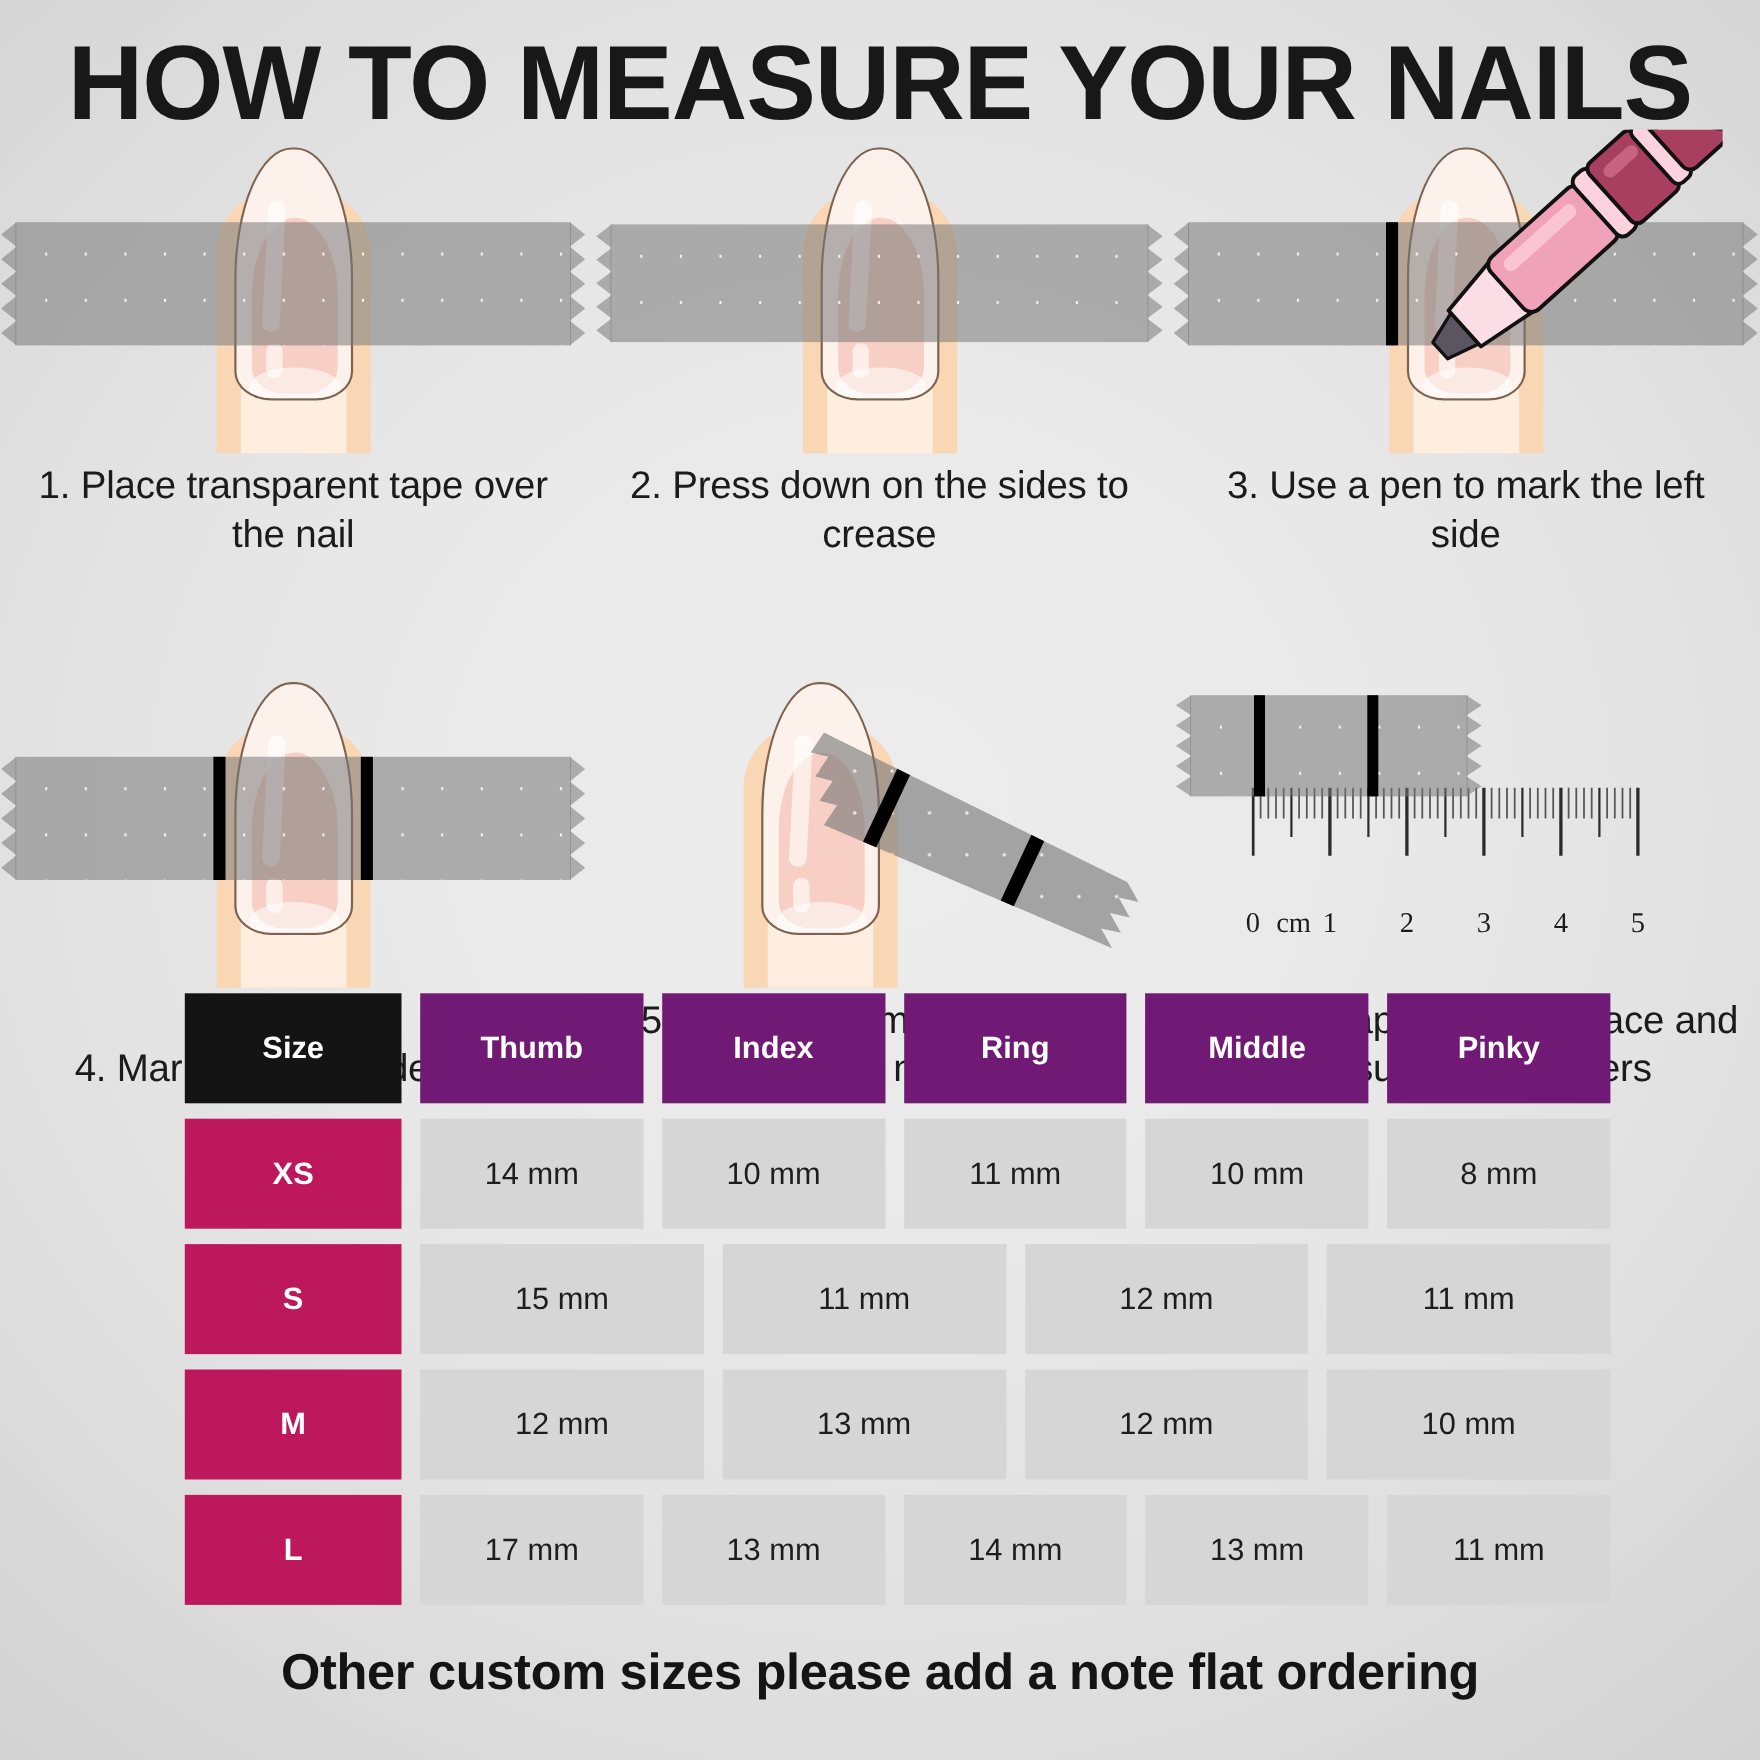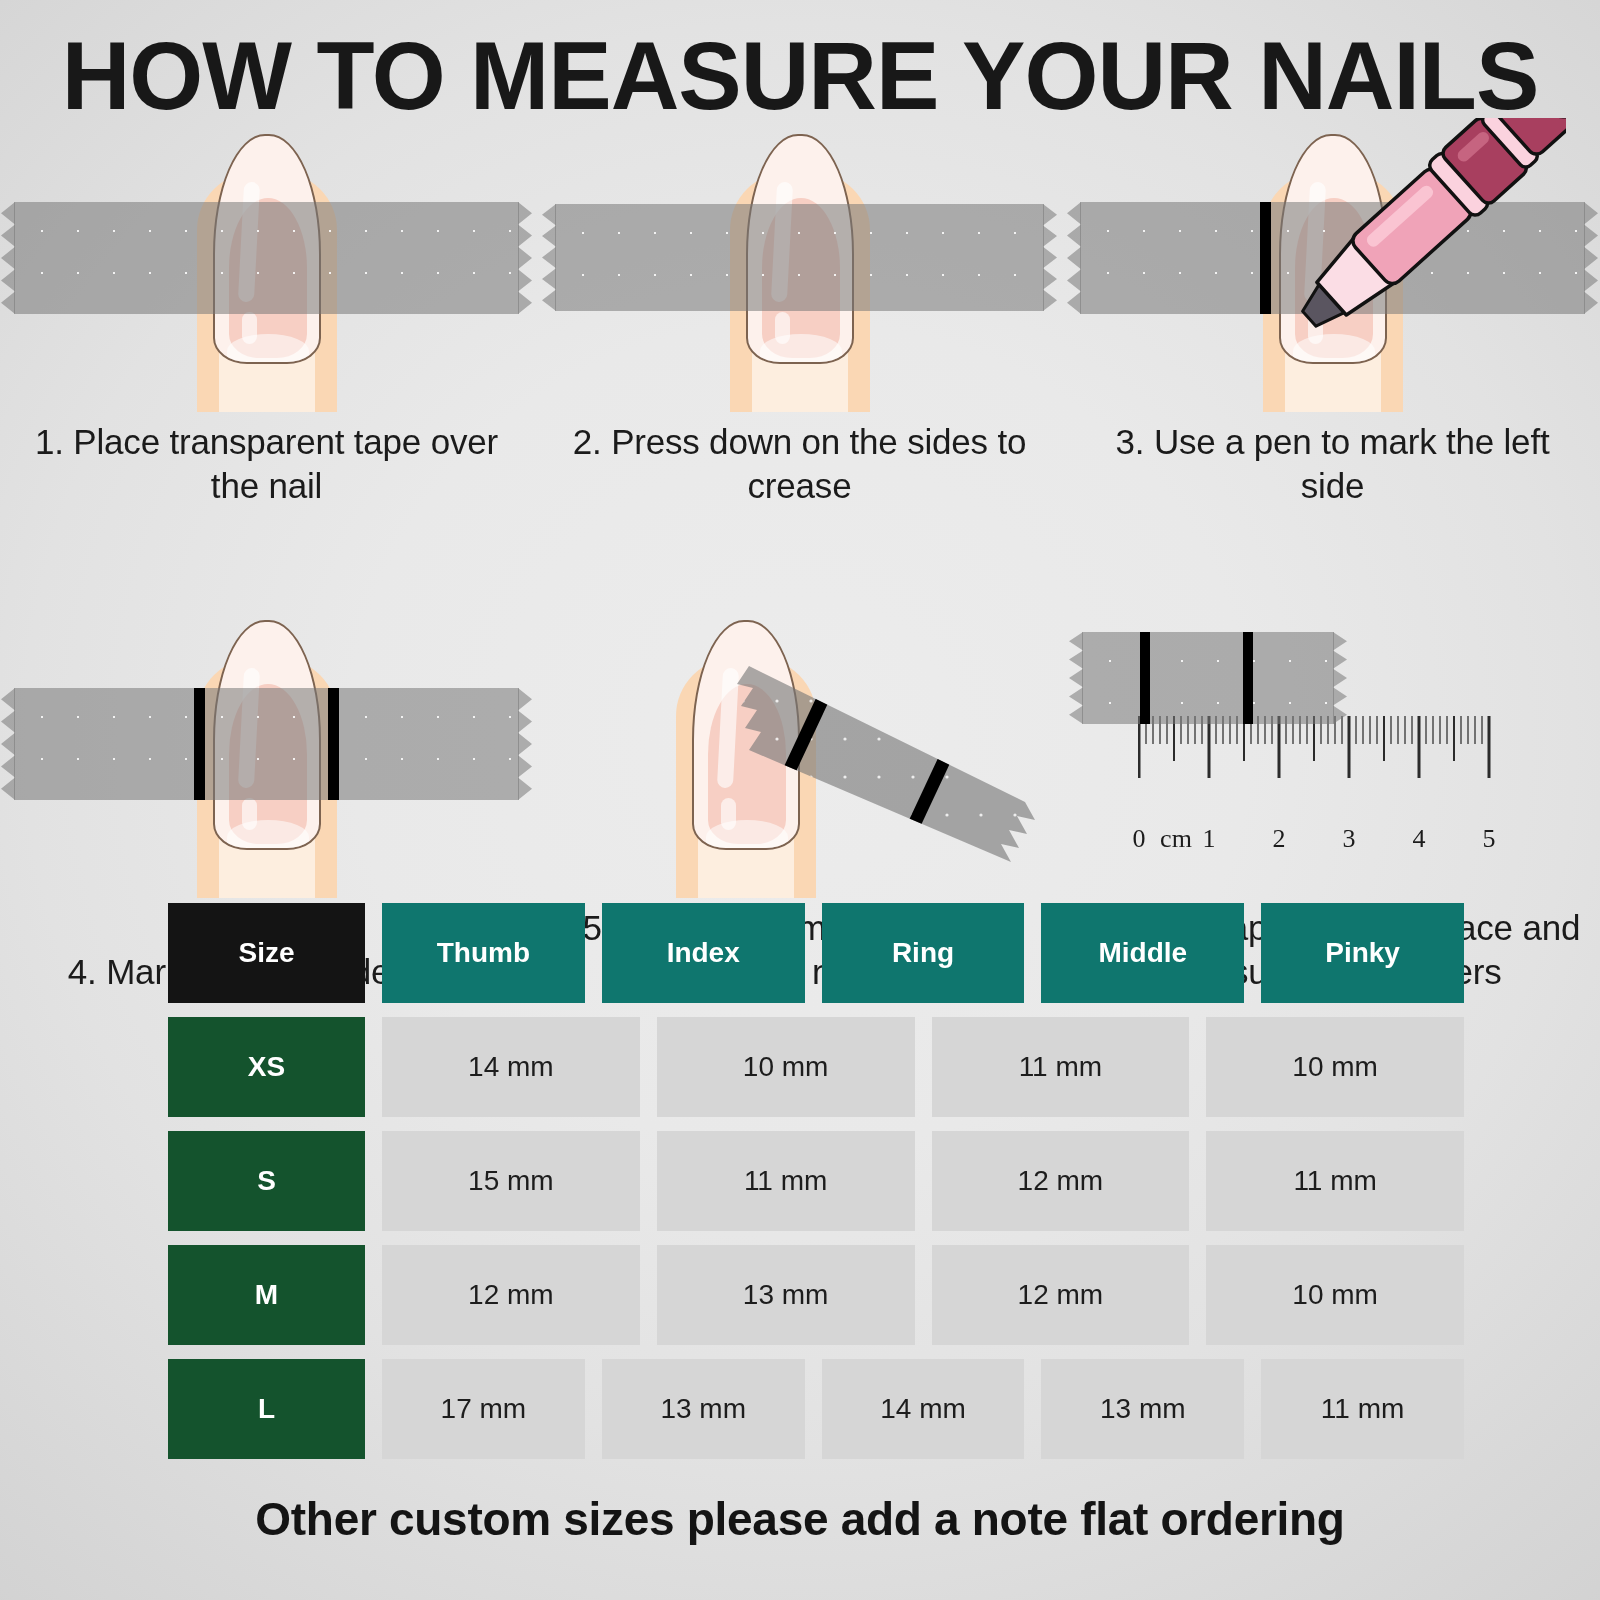--- a/index.html
+++ b/index.html
@@ -189,25 +189,25 @@
   .cell {
     height: 100px;
     display: flex;
     align-items: center;
     justify-content: center;
     font-size: 28px;
   }
   .c-size { width: 197px; flex: none; }
   .c-data { flex: 1 1 0; }
 
-  .head .cell { background: #0f766e; color: #ffffff; font-weight: 700; }
+  .head .cell { background: #701a75; color: #ffffff; font-weight: 700; }
   .head .c-size { background: #141414; }
 
   .body .c-size {
-    background: #14532d;
+    background: #be185d;
     color: #ffffff;
     font-weight: 700;
   }
   .body .c-data {
     background: #d6d6d6;
     color: #1d1d1d;
     font-weight: 400;
   }
 
   
@@ -490,20 +490,21 @@
       <div class="cell c-data">Middle</div>
       <div class="cell c-data">Pinky</div>
     </div>
 
     <div class="trow body">
       <div class="cell c-size">XS</div>
       <div class="cell c-data">14 mm</div>
       <div class="cell c-data">10 mm</div>
       <div class="cell c-data">11 mm</div>
       <div class="cell c-data">10 mm</div>
+      <div class="cell c-data">8 mm</div>
     </div>
 
     <div class="trow body">
       <div class="cell c-size">S</div>
       <div class="cell c-data">15 mm</div>
       <div class="cell c-data">11 mm</div>
       <div class="cell c-data">12 mm</div>
       <div class="cell c-data">11 mm</div>
     </div>
 

